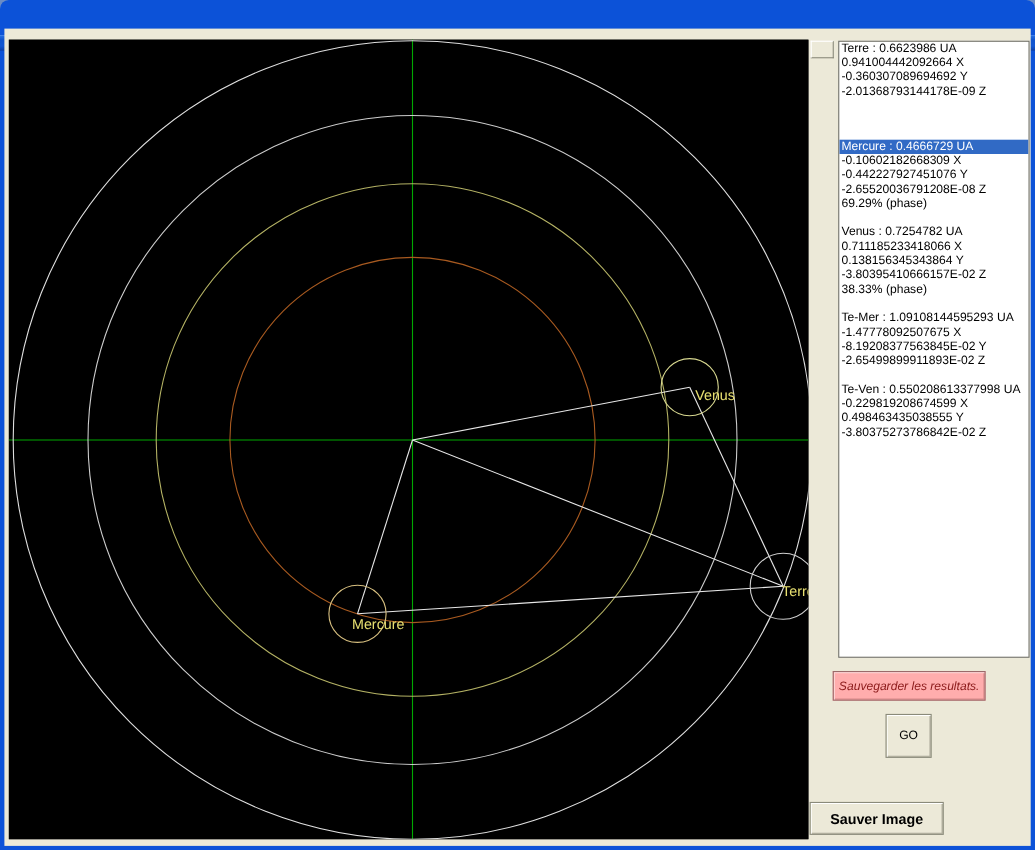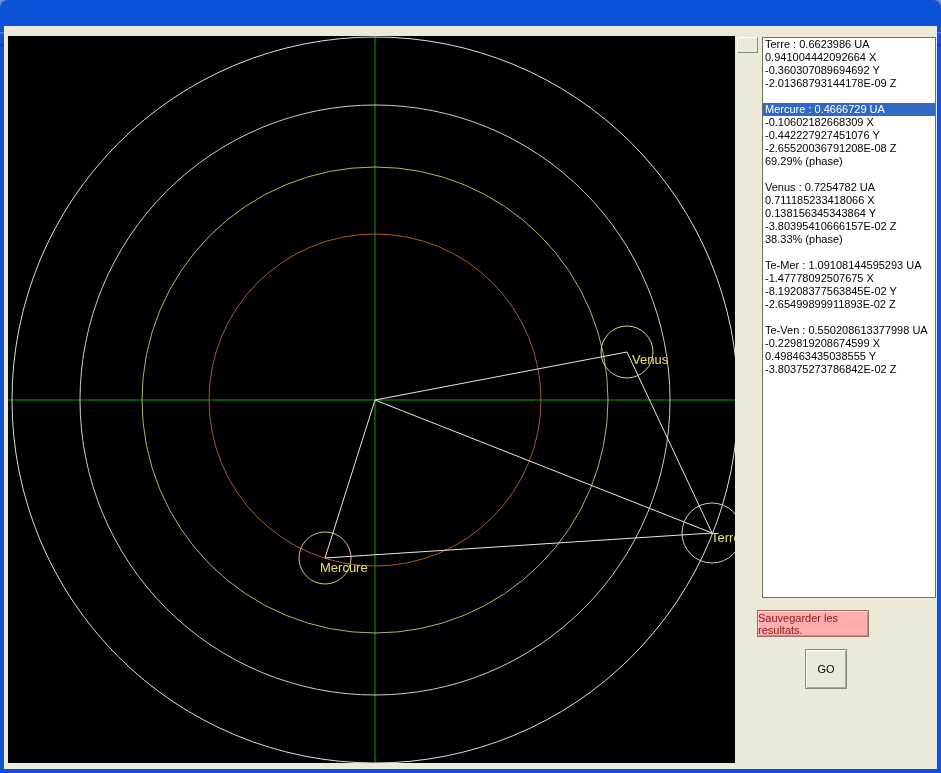--- a/index.html
+++ b/index.html
@@ -76,37 +76,38 @@
     position: absolute; left: 758px; top: 11px; width: 174px; height: 561px;
     background: #ffffff;
     border: 1px solid #6e6e64;
     overflow: hidden;
     font-size: 11px;
     line-height: 13px;
     color: #000;
     cursor: default;
   }
   .list-row { height: 13px; padding: 0 2px; white-space: pre; overflow: hidden; }
-  .list-row.selected { background: #316AC5; color: #ffffff; }
+  .list-row.selected { background: #316AC5; color: #ffffff; margin-top: 24px; }
 
   
   .btn {
     position: absolute;
     display: flex; align-items: center; justify-content: center;
     background: #ECE9D8;
     border: 1px solid #8a8a7a;
     box-shadow: inset 1px 1px 0 #ffffff, inset -1px -1px 0 #a8a696;
     font-size: 11px; color: #000; cursor: default;
   }
   .btn-save-results {
-    left: 753px; top: 584px; width: 112px; height: 27px;
+    left: 753px; top: 584px; width: 139px; height: 27px;
     background: #ffadad;
     border: 1px solid #9a6a6a;
     box-shadow: inset 1px 1px 0 #ffd6d6, inset -1px -1px 0 #d88888;
     color: #8b1a1a;
+    font-style: italic;
   }
   .btn-go { left: 801px; top: 623px; width: 42px; height: 40px; font-size: 11px; }
   .btn-save-image { left: 732px; top: 703px; width: 122px; height: 30px; font-size: 13px; font-weight: bold; }
 </style>
 </head>
 <body>
 
 <div class="window">
 
   <div class="titlebar">
@@ -181,15 +182,18 @@
         <div class="list-row">0.498463435038555 Y</div>
         <div class="list-row">-3.80375273786842E-02 Z</div>
       </div>
 
     <div class="btn btn-save-results">
       <span>Sauvegarder les resultats.</span>
     </div>
     <div class="btn btn-go">
       <span>GO</span>
     </div>
+    <div class="btn btn-save-image">
+      <span>Sauver Image</span>
+    </div>
 
   </div>
 </div>
 
 </body></html>

